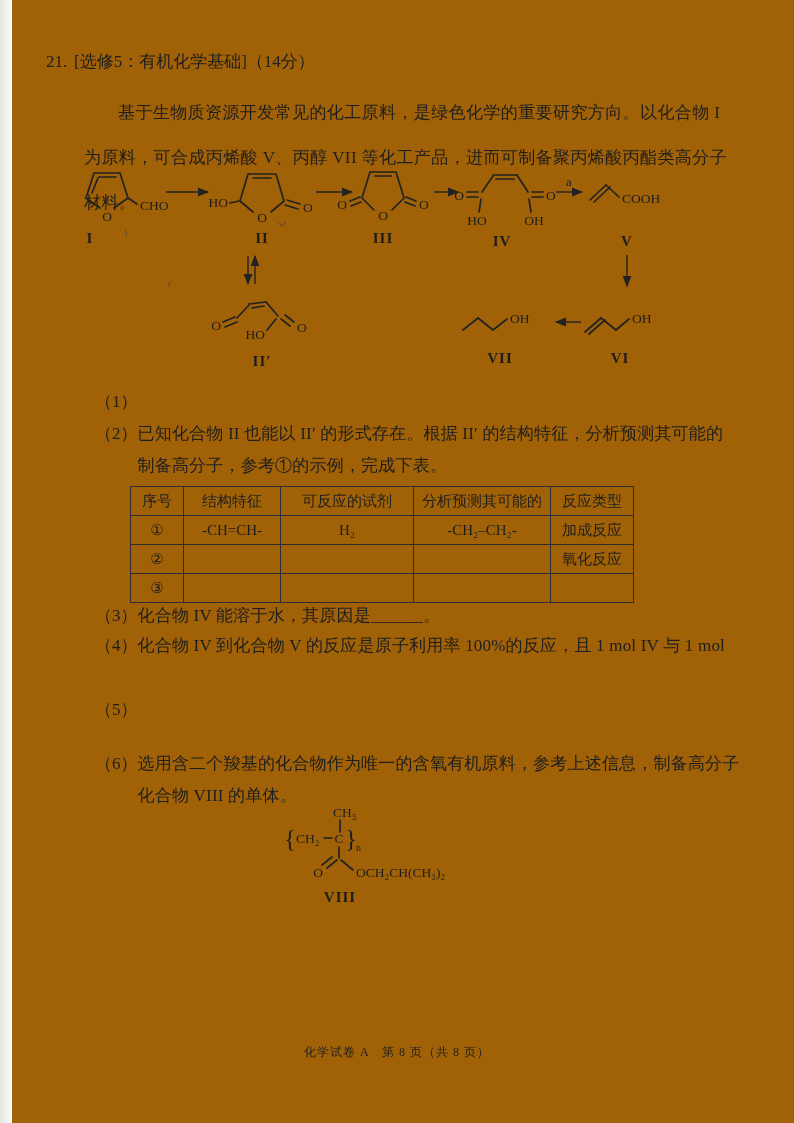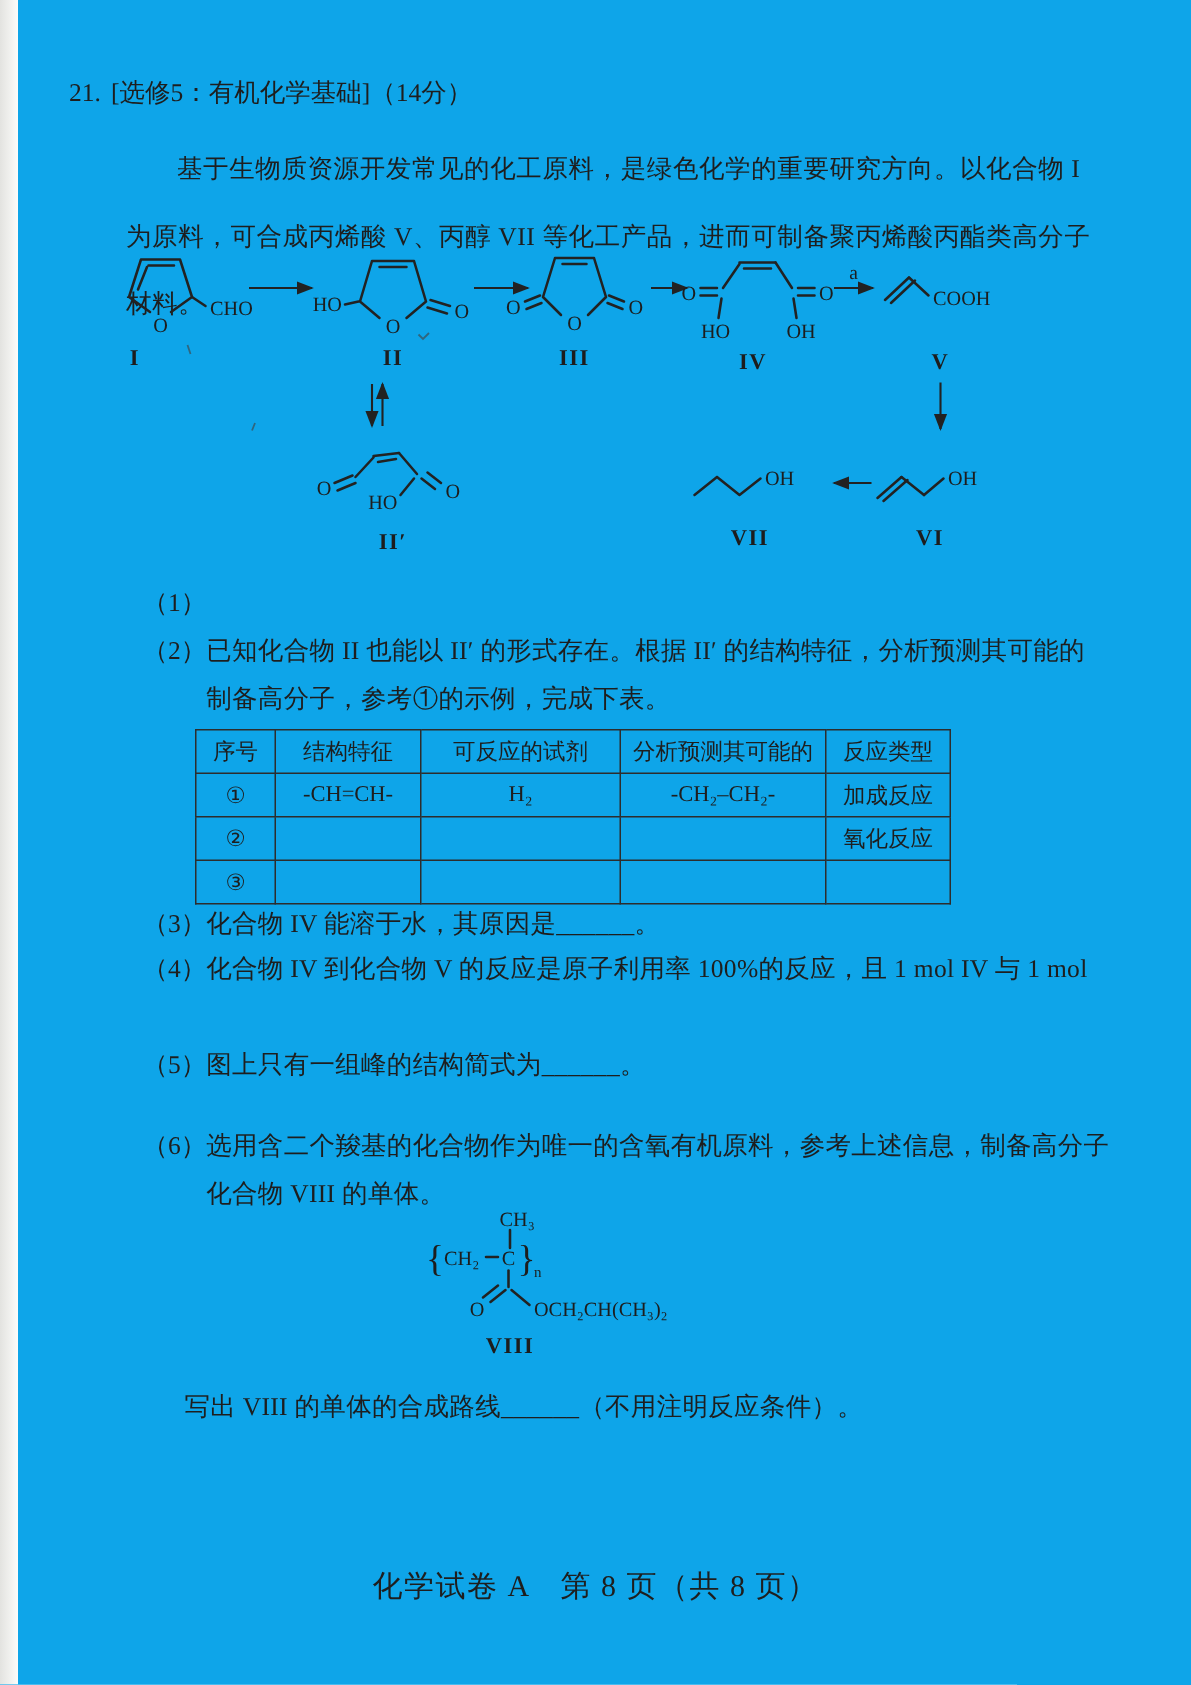--- a/index.html
+++ b/index.html
@@ -1,34 +1,34 @@
 <!DOCTYPE html>
 <html><head>
 <meta charset="utf-8">
 <style>
   html,body{margin:0;padding:0;}
-  .page{position:relative;width:794px;height:1123px;background:#0ea5e9;overflow:hidden;
+  .page{position:relative;width:794px;height:1123px;background:#a16207;overflow:hidden;
         font-family:"Liberation Serif","DejaVu Serif",serif;color:#1e1e1e;}
   .edge{position:absolute;left:0;top:0;bottom:0;width:12px;
         background:linear-gradient(to right,#e3e3e0,#fcfcfa);}
   .hdr{position:absolute;left:46px;top:50px;font-size:17px;white-space:nowrap;}
   .hdr .num{display:inline-block;min-width:28px;}
   .intro{position:absolute;left:84px;top:82px;font-size:17px;line-height:29px;}
   .intro .ln{white-space:nowrap;letter-spacing:.4px;margin-top:16px;}
   .intro .ind{text-indent:34px;}
   .scheme{position:absolute;left:50px;top:160px;}
   .q{position:absolute;left:95px;width:650px;display:flex;font-size:17px;line-height:32px;}
   .qnum{flex:0 0 33px;}
   .qline{white-space:nowrap;letter-spacing:.2px;}
   .rtable{position:absolute;left:130px;top:486px;border-collapse:collapse;
           font-size:15px;text-align:center;color:#1e1e1e;}
   .rtable th,.rtable td{border:1.6px solid #2d2d2d;padding:0;height:28px;font-weight:400;}
   .poly{position:absolute;left:270px;top:800px;}
   .final{position:absolute;left:123px;top:926px;font-size:17px;white-space:nowrap;letter-spacing:.2px;}
-  .footer{position:absolute;left:0;right:0;top:1044px;text-align:center;font-size:20px;letter-spacing:1px;}
+  .footer{position:absolute;left:0;right:0;top:1044px;text-align:center;font-size:12px;letter-spacing:1px;}
   
   .b{stroke:#222;stroke-width:1.7;fill:none;stroke-linecap:round;}
   .arr{stroke:#222;stroke-width:1.4;fill:none;}
   .art{stroke:#444;stroke-width:1.2;fill:none;opacity:.65;}
   text{fill:#1d1d1d;}
   .atom{font:13.5px "Liberation Serif","DejaVu Serif",serif;}
   .lbl{font:600 15px "Liberation Serif","DejaVu Serif",serif;letter-spacing:1px;}
   .sm{font:13px "Liberation Serif","DejaVu Serif",serif;}
   .br{font:25px "Liberation Serif","DejaVu Serif",serif;}
   .sub{font:10px "Liberation Serif","DejaVu Serif",serif;}
@@ -223,21 +223,20 @@
   <div class="q" style="top:630px">
     <span class="qnum">（4）</span>
     <div>
       <div class="qline">化合物 IV 到化合物 V 的反应是原子利用率 100%的反应，且 1 mol IV 与 1 mol</div>
     </div>
   </div>
 
   <div class="q" style="top:694px">
     <span class="qnum">（5）</span>
     <div>
-      <div class="qline">图上只有一组峰的结构简式为______。</div>
     </div>
   </div>
 
   <div class="q" style="top:748px">
     <span class="qnum">（6）</span>
     <div>
       <div class="qline">选用含二个羧基的化合物作为唯一的含氧有机原料，参考上述信息，制备高分子</div>
       <div class="qline">化合物 VIII 的单体。</div>
     </div>
   </div>
@@ -252,16 +251,15 @@
     <text class="br" x="75" y="47">}</text>
     <text class="sub" x="86" y="51">n</text>
     <line class="b" x1="69" y1="47" x2="69" y2="58"></line>
     <path class="b" d="M67,60 L57,68 M62,57 L52,65"></path>
     <text class="atom" x="48" y="77" text-anchor="middle">O</text>
     <path class="b" d="M71,60 L83,70"></path>
     <text class="atom" x="86" y="77">OCH₂CH(CH₃)₂</text>
     <text class="lbl" x="70" y="102" text-anchor="middle">VIII</text>
   </svg>
 
-  <div class="final">写出 VIII 的单体的合成路线______（不用注明反应条件）。</div>
 
   <div class="footer">化学试卷 A　第 8 页（共 8 页）</div>
 </div>
 
 </body></html>

